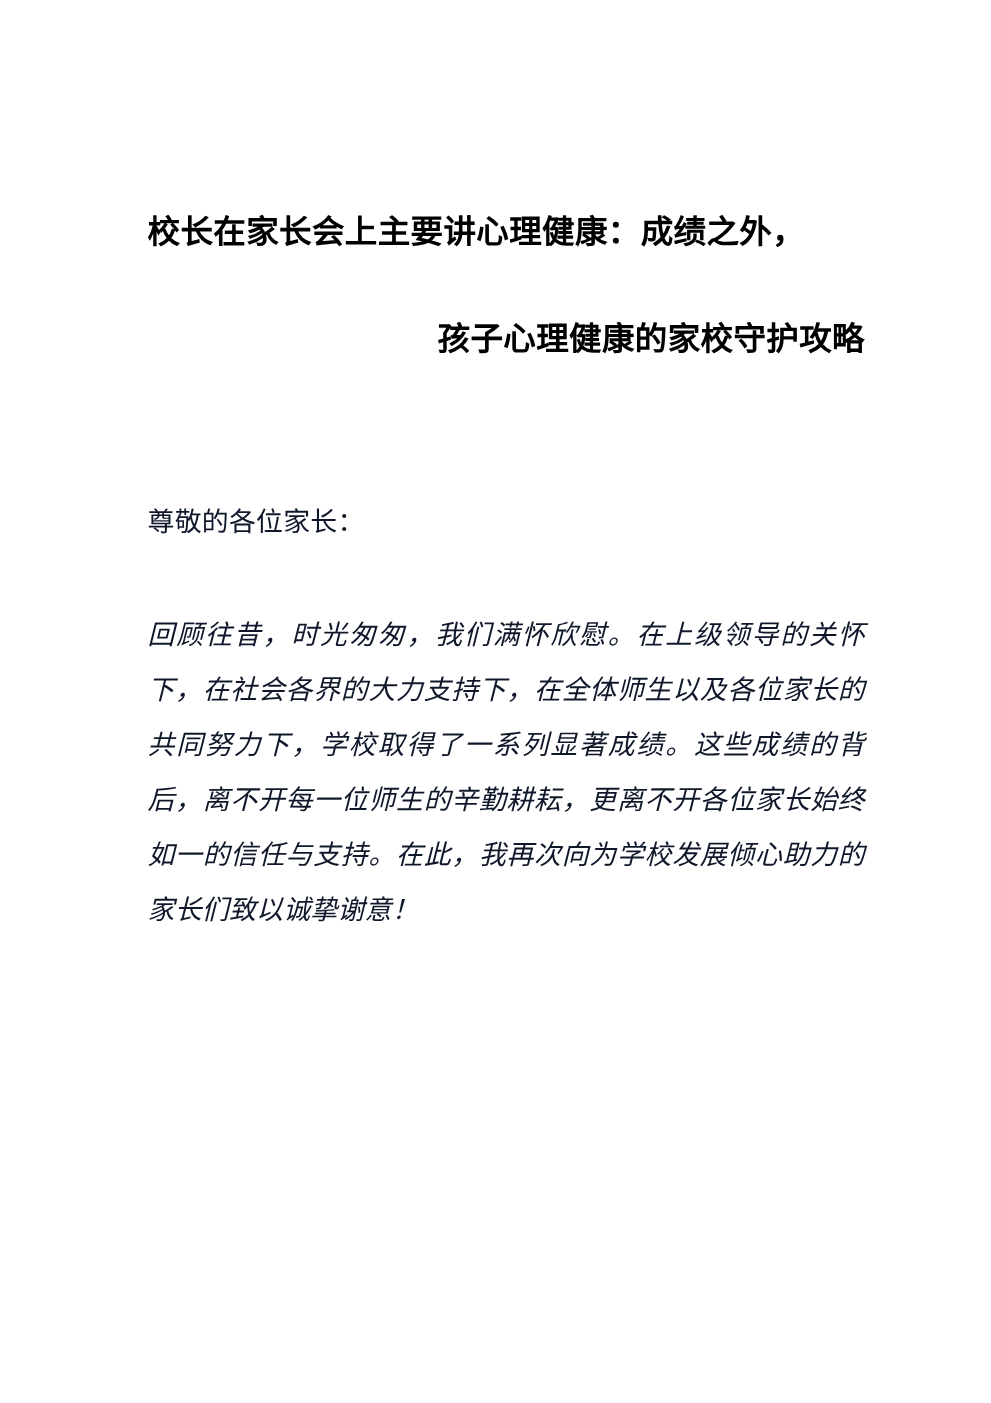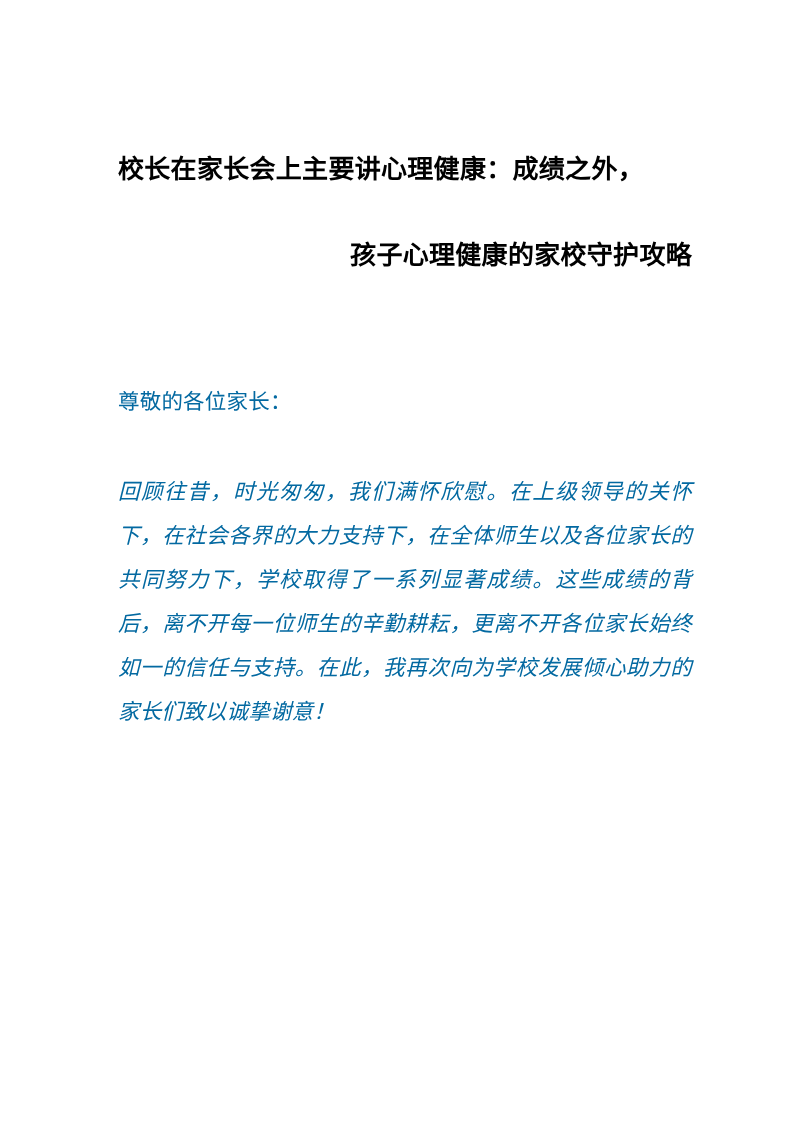--- a/index.html
+++ b/index.html
@@ -21,21 +21,21 @@
     height: 1122px;
     margin: 0 auto;
     background: #ffffff;
     overflow: hidden;
     box-sizing: border-box;
   }
 
   .content {
     position: absolute;
     left: 118px;
-    top: 0;
+    top: 16px;
     width: 574px;
   }
 
   
   .doc-title {
     margin: 0;
     padding-top: 126px;
     font-size: 26px;
     font-weight: 700;
     line-height: 86px;
@@ -62,21 +62,21 @@
     margin-top: 82px;
   }
 
   .para {
     margin: 0 0 46px 0;
     font-size: 21.5px;
     font-weight: 400;
     line-height: 44px;
     text-align: justify;
     text-justify: inter-ideograph;
-    color: #0369a1;
+    color: #0f172a;
     letter-spacing: 0.2px;
   }
 
   .para:last-child {
     margin-bottom: 0;
     font-style: italic;
   }
 
   .para-salutation,
   .para-greeting {

